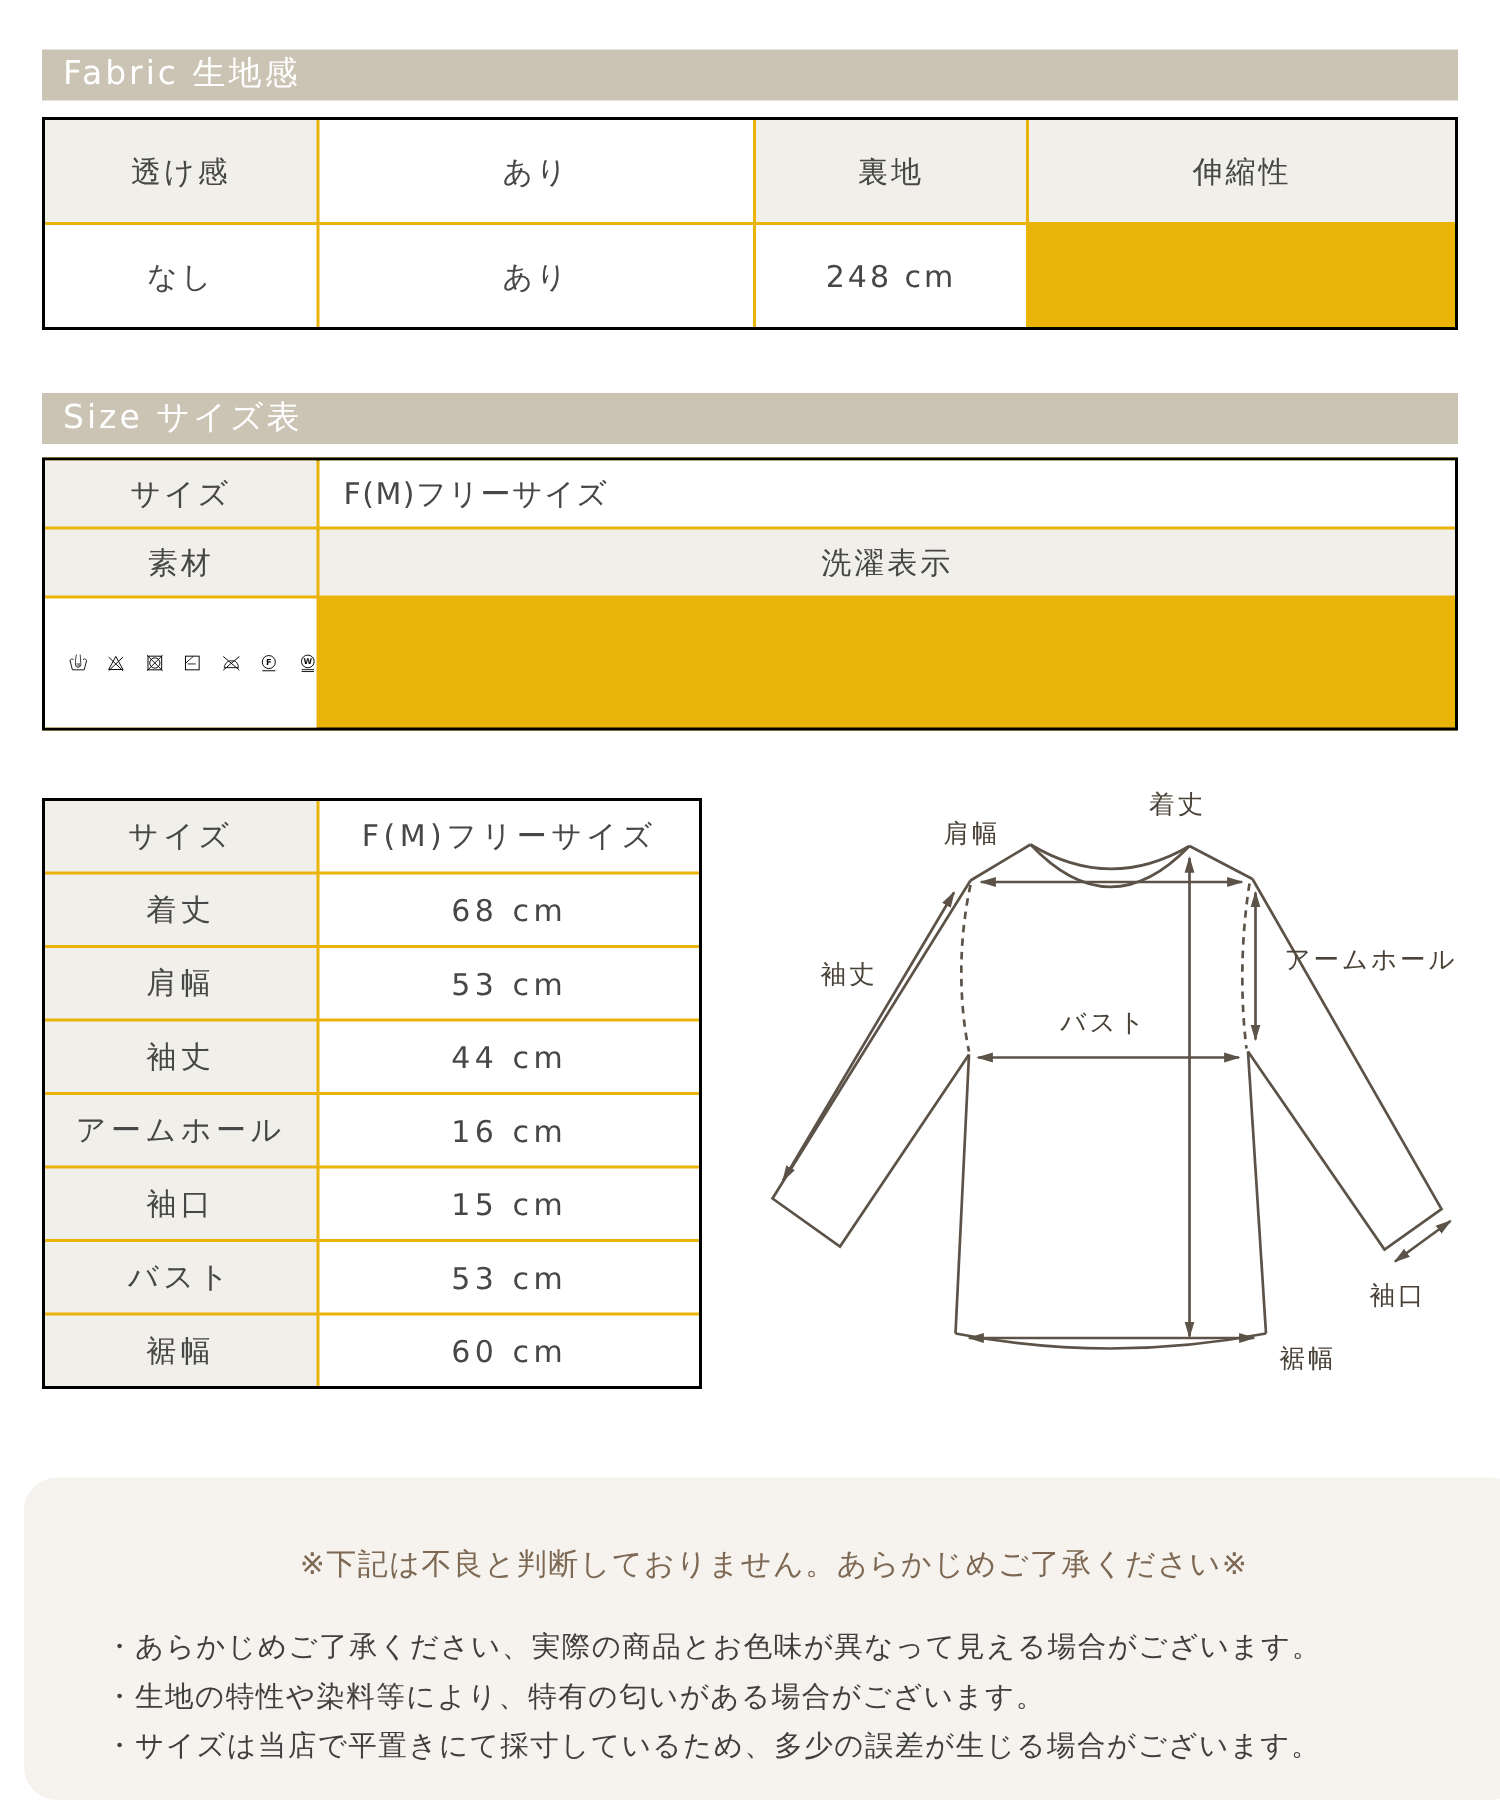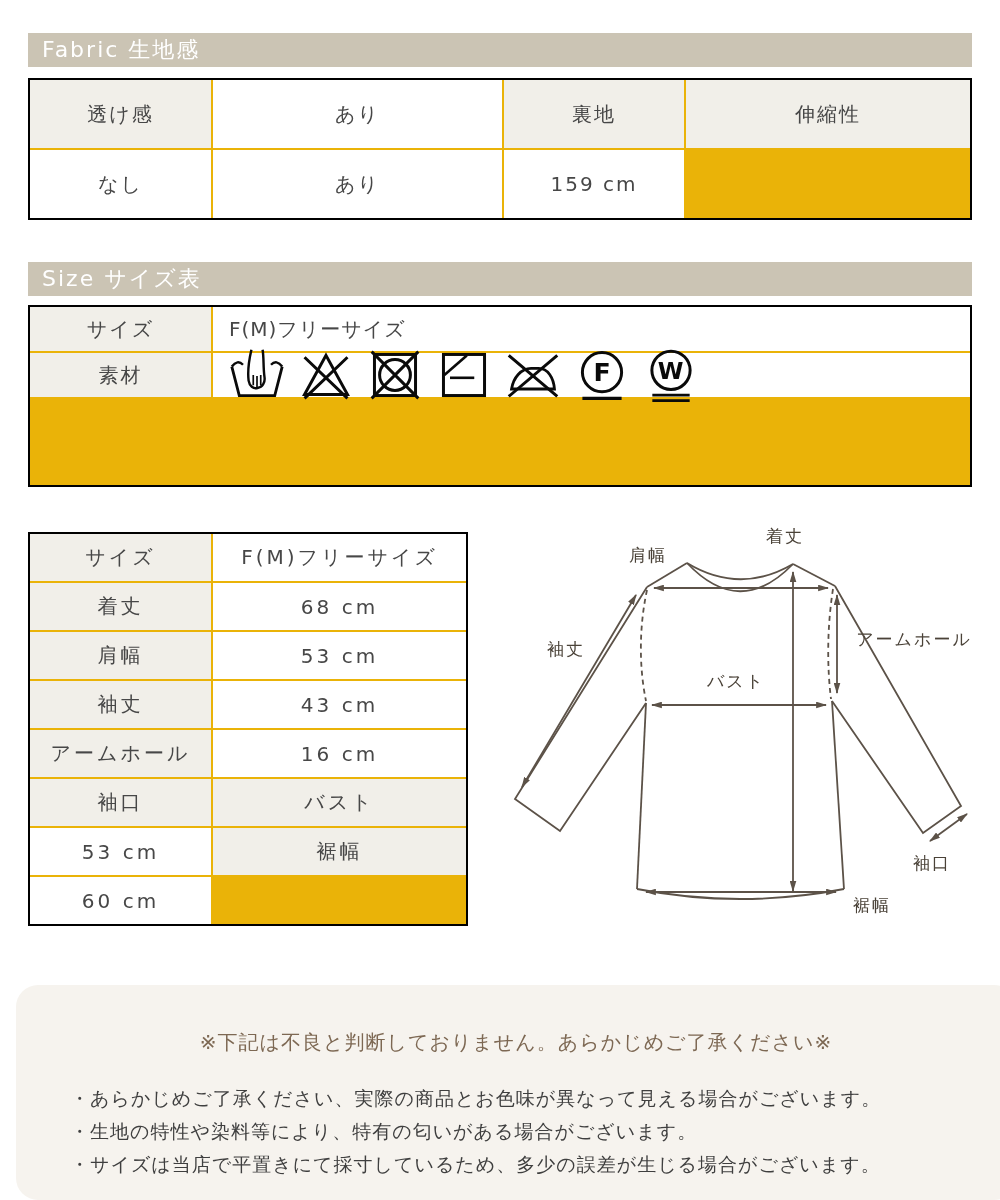--- a/index.html
+++ b/index.html
@@ -61,29 +61,30 @@
 
 <div class="abs bar" style="top:33px">Fabric 生地感</div>
 
 <div class="abs gridtable ftable">
   <div class="cell label">透け感</div>
   <div class="cell">あり</div>
   <div class="cell label">裏地</div>
   <div class="cell label">伸縮性</div>
   <div class="cell">なし</div>
   <div class="cell">あり</div>
-  <div class="cell">159 cm</div>
+  <div class="cell">248 cm</div>
 </div>
 
 <div class="abs bar" style="top:262px">Size サイズ表</div>
 
 <div class="abs gridtable stable">
   <div class="cell label">サイズ</div>
   <div class="cell left">F(M)フリーサイズ</div>
   <div class="cell label">素材</div>
+  <div class="cell label">洗濯表示</div>
   <div class="cell left careicons">
 
     <svg width="56" height="56" viewBox="0 0 60 60" fill="none" stroke="#0a0a0a" stroke-width="3">
       <path d="M3 21 L11 52 L49 52 L57 21"></path>
       <path d="M3 21 Q9 13 15 19" stroke-width="2.6"></path>
       <path d="M45 19 Q51 13 57 21" stroke-width="2.6"></path>
       <path d="M24 3 C21 16 20 28 21 36 C22 42 26 45 30.5 44 C36 43 39 38 38 32 C36.5 21 37.5 12 36 3" stroke-width="2.6"></path>
       <path d="M26 30 L26 41 M30 31 L30 43 M34 30 L34 41" stroke-width="1.8"></path>
     </svg>
 
@@ -124,24 +125,25 @@
 </div>
 
 <div class="abs gridtable mtable">
   <div class="cell label">サイズ</div>
   <div class="cell">F(M)フリーサイズ</div>
   <div class="cell label">着丈</div>
   <div class="cell">68 cm</div>
   <div class="cell label">肩幅</div>
   <div class="cell">53 cm</div>
   <div class="cell label">袖丈</div>
-  <div class="cell">43 cm</div>
+  <div class="cell">44 cm</div>
   <div class="cell label">アームホール</div>
   <div class="cell">16 cm</div>
   <div class="cell label">袖口</div>
+  <div class="cell">15 cm</div>
   <div class="cell label">バスト</div>
   <div class="cell">53 cm</div>
   <div class="cell label">裾幅</div>
   <div class="cell">60 cm</div>
 </div>
 
 <svg class="abs diagram" width="520" height="430" viewBox="0 0 520 430">
   <defs>
     <marker id="ah" viewBox="0 0 10 6" refX="9" refY="3" markerWidth="11" markerHeight="7" markerUnits="userSpaceOnUse" orient="auto-start-reverse">
       <path d="M0 0 L10 3 L0 6 Z" fill="#5c5248"></path>

